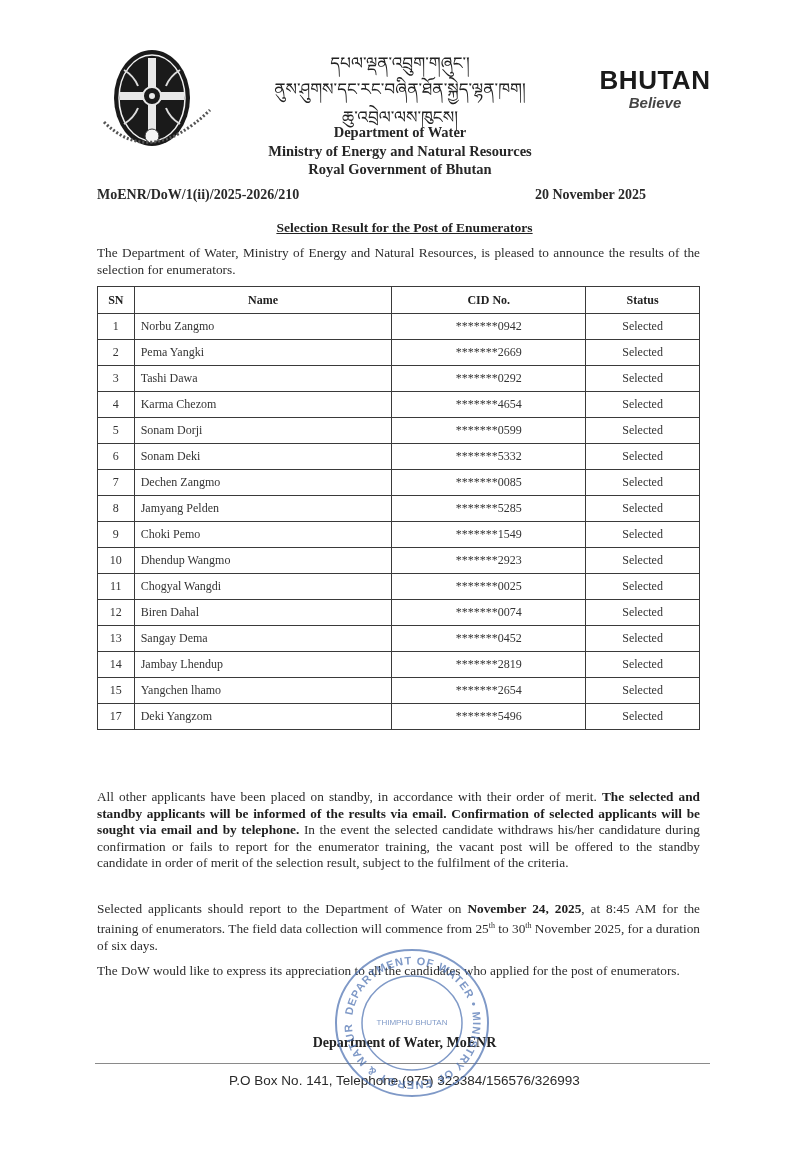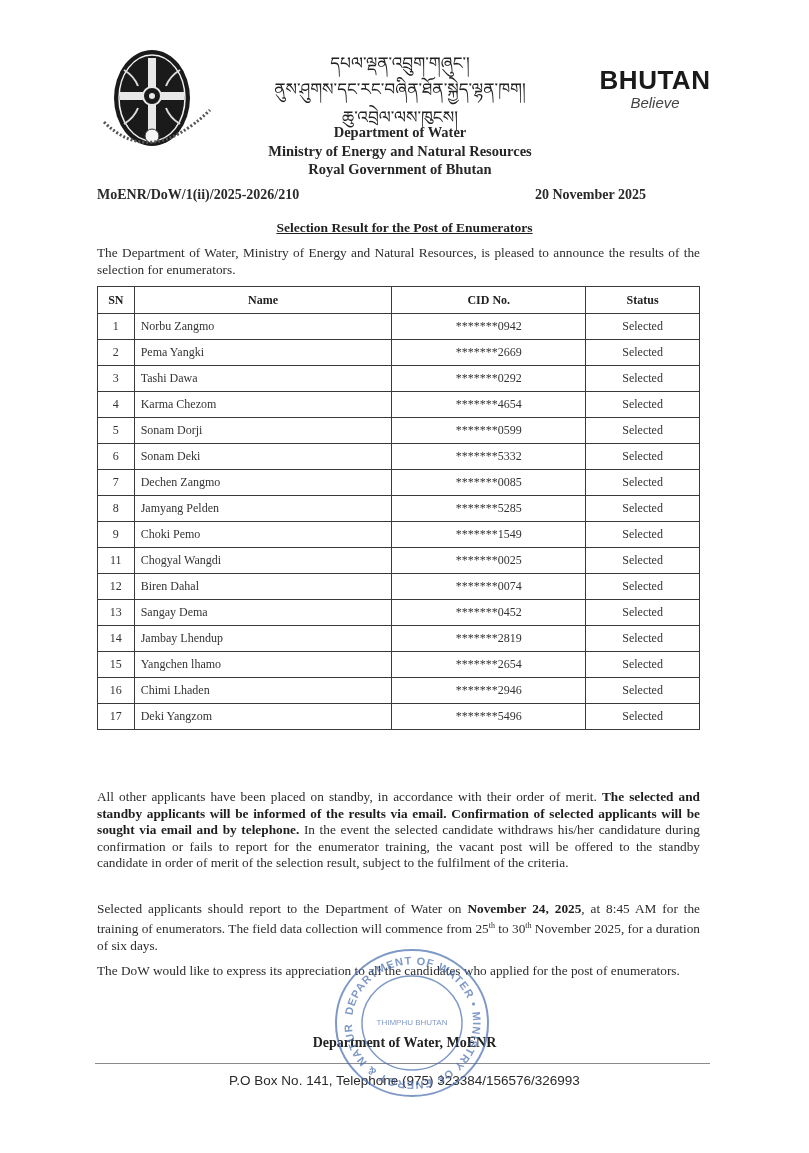--- a/index.html
+++ b/index.html
@@ -17,21 +17,21 @@
   #dz2 { top: 70px; }
   #dz3 { top: 98px; }
 
   .eng { left: 230px; width: 340px; text-align: center; font-size: 14.5px; font-weight: bold; color: #262626; white-space: nowrap; }
   #eng1 { top: 124px; }
   #eng2 { top: 143px; }
   #eng3 { top: 161px; }
 
   #brand { left: 580px; top: 66px; width: 150px; text-align: center; }
   #brand-title { font-family: "Liberation Sans", "DejaVu Sans", sans-serif; font-weight: bold; font-size: 26px; letter-spacing: 0.5px; color: #1a1a1a; line-height: 28px; }
-  #brand-tag { font-family: "Liberation Sans", "DejaVu Sans", sans-serif; font-style: italic; font-size: 15px; color: #444; line-height: 18px; }
+  #brand-tag { font-family: "Liberation Sans", "DejaVu Sans", sans-serif; font-style: italic; font-size: 15px; color: #444; line-height: 18px; font-weight: bold; }
 
   #ref-no { left: 97px; top: 187px; font-size: 14px; font-weight: bold; color: #2a2a2a; }
   #doc-date { left: 535px; top: 187px; font-size: 14px; font-weight: bold; color: #2a2a2a; }
 
   #doc-title { left: 0; width: 809px; top: 220px; text-align: center; font-size: 13.5px; font-weight: bold; color: #222; text-decoration: underline; }
 
   .para { left: 97px; width: 603px; font-size: 13.3px; line-height: 16.6px; color: #2c2c2c; text-align: justify; }
   #intro { top: 245px; }
 
   
@@ -150,20 +150,26 @@
         <td class="c-cid">*******5285</td>
         <td class="c-status">Selected</td>
       </tr>
       <tr>
         <td class="c-sn">9</td>
         <td class="c-name">Choki Pemo</td>
         <td class="c-cid">*******1549</td>
         <td class="c-status">Selected</td>
       </tr>
       <tr>
+        <td class="c-sn">10</td>
+        <td class="c-name">Dhendup Wangmo</td>
+        <td class="c-cid">*******2923</td>
+        <td class="c-status">Selected</td>
+      </tr>
+      <tr>
         <td class="c-sn">11</td>
         <td class="c-name">Chogyal Wangdi</td>
         <td class="c-cid">*******0025</td>
         <td class="c-status">Selected</td>
       </tr>
       <tr>
         <td class="c-sn">12</td>
         <td class="c-name">Biren Dahal</td>
         <td class="c-cid">*******0074</td>
         <td class="c-status">Selected</td>
@@ -177,26 +183,20 @@
       <tr>
         <td class="c-sn">14</td>
         <td class="c-name">Jambay Lhendup</td>
         <td class="c-cid">*******2819</td>
         <td class="c-status">Selected</td>
       </tr>
       <tr>
         <td class="c-sn">15</td>
         <td class="c-name">Yangchen lhamo</td>
         <td class="c-cid">*******2654</td>
-        <td class="c-status">Selected</td>
-      </tr>
-      <tr>
-        <td class="c-sn">16</td>
-        <td class="c-name">Chimi Lhaden</td>
-        <td class="c-cid">*******2946</td>
         <td class="c-status">Selected</td>
       </tr>
       <tr>
         <td class="c-sn">17</td>
         <td class="c-name">Deki Yangzom</td>
         <td class="c-cid">*******5496</td>
         <td class="c-status">Selected</td>
       </tr>
     </tbody>
 </table>

